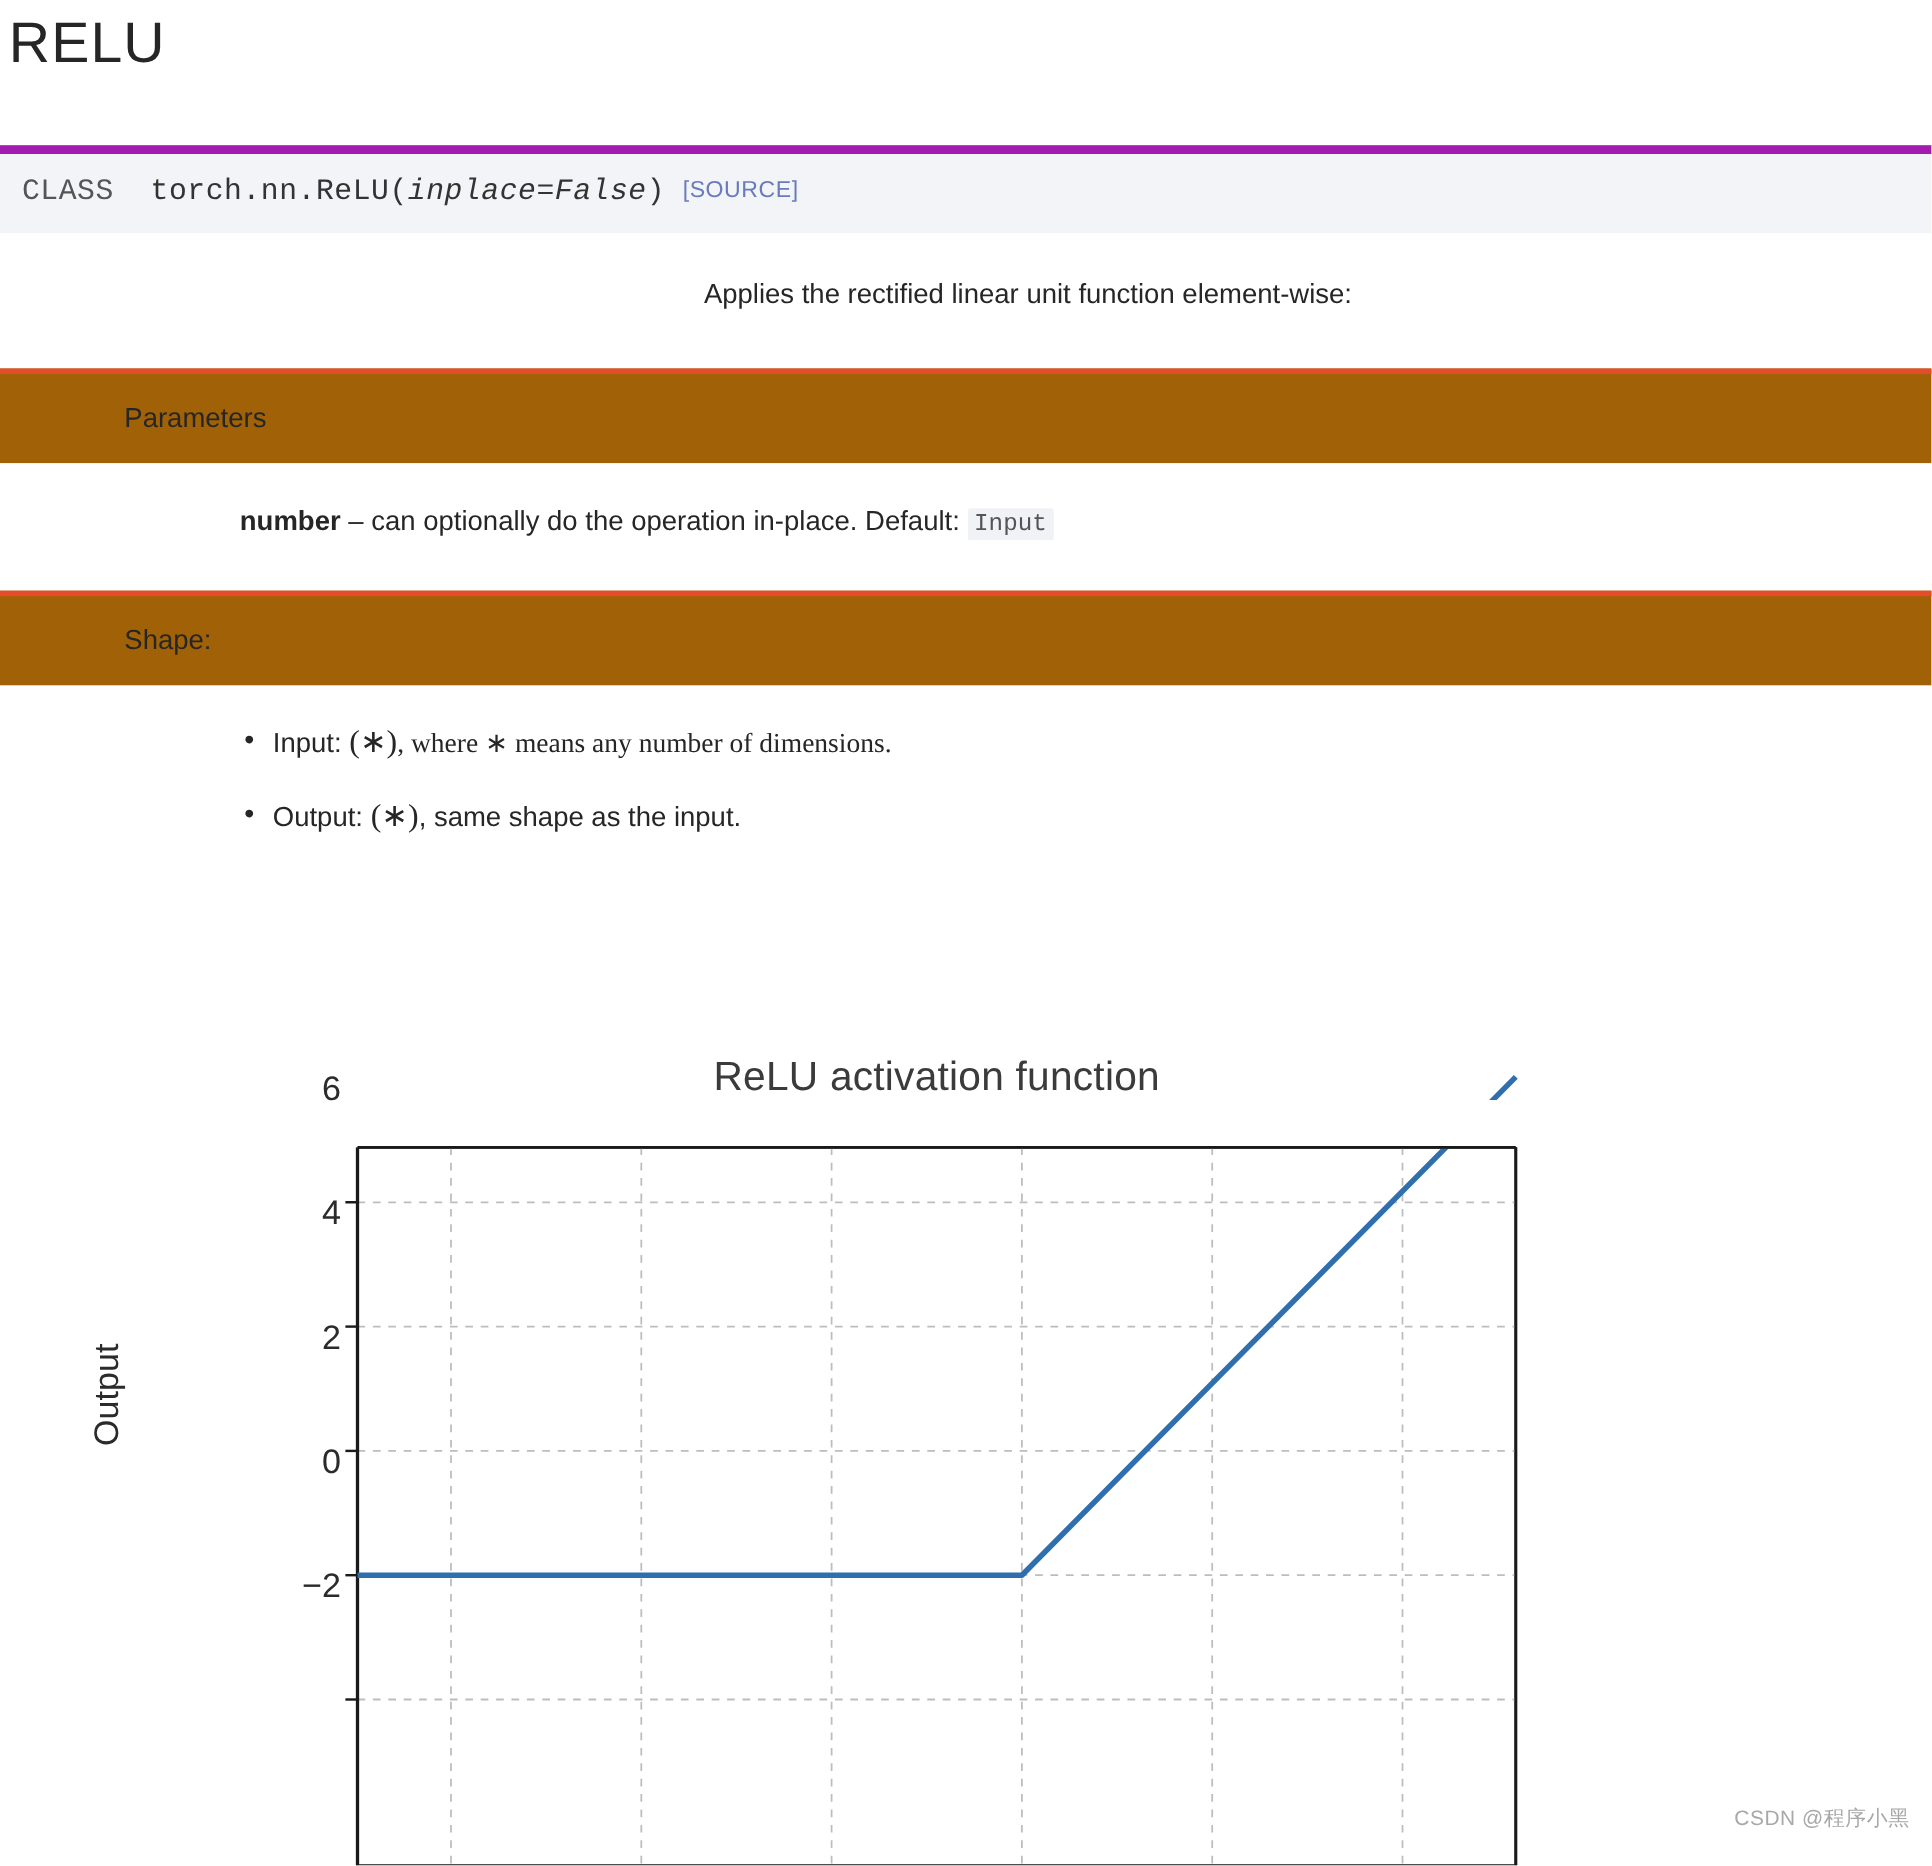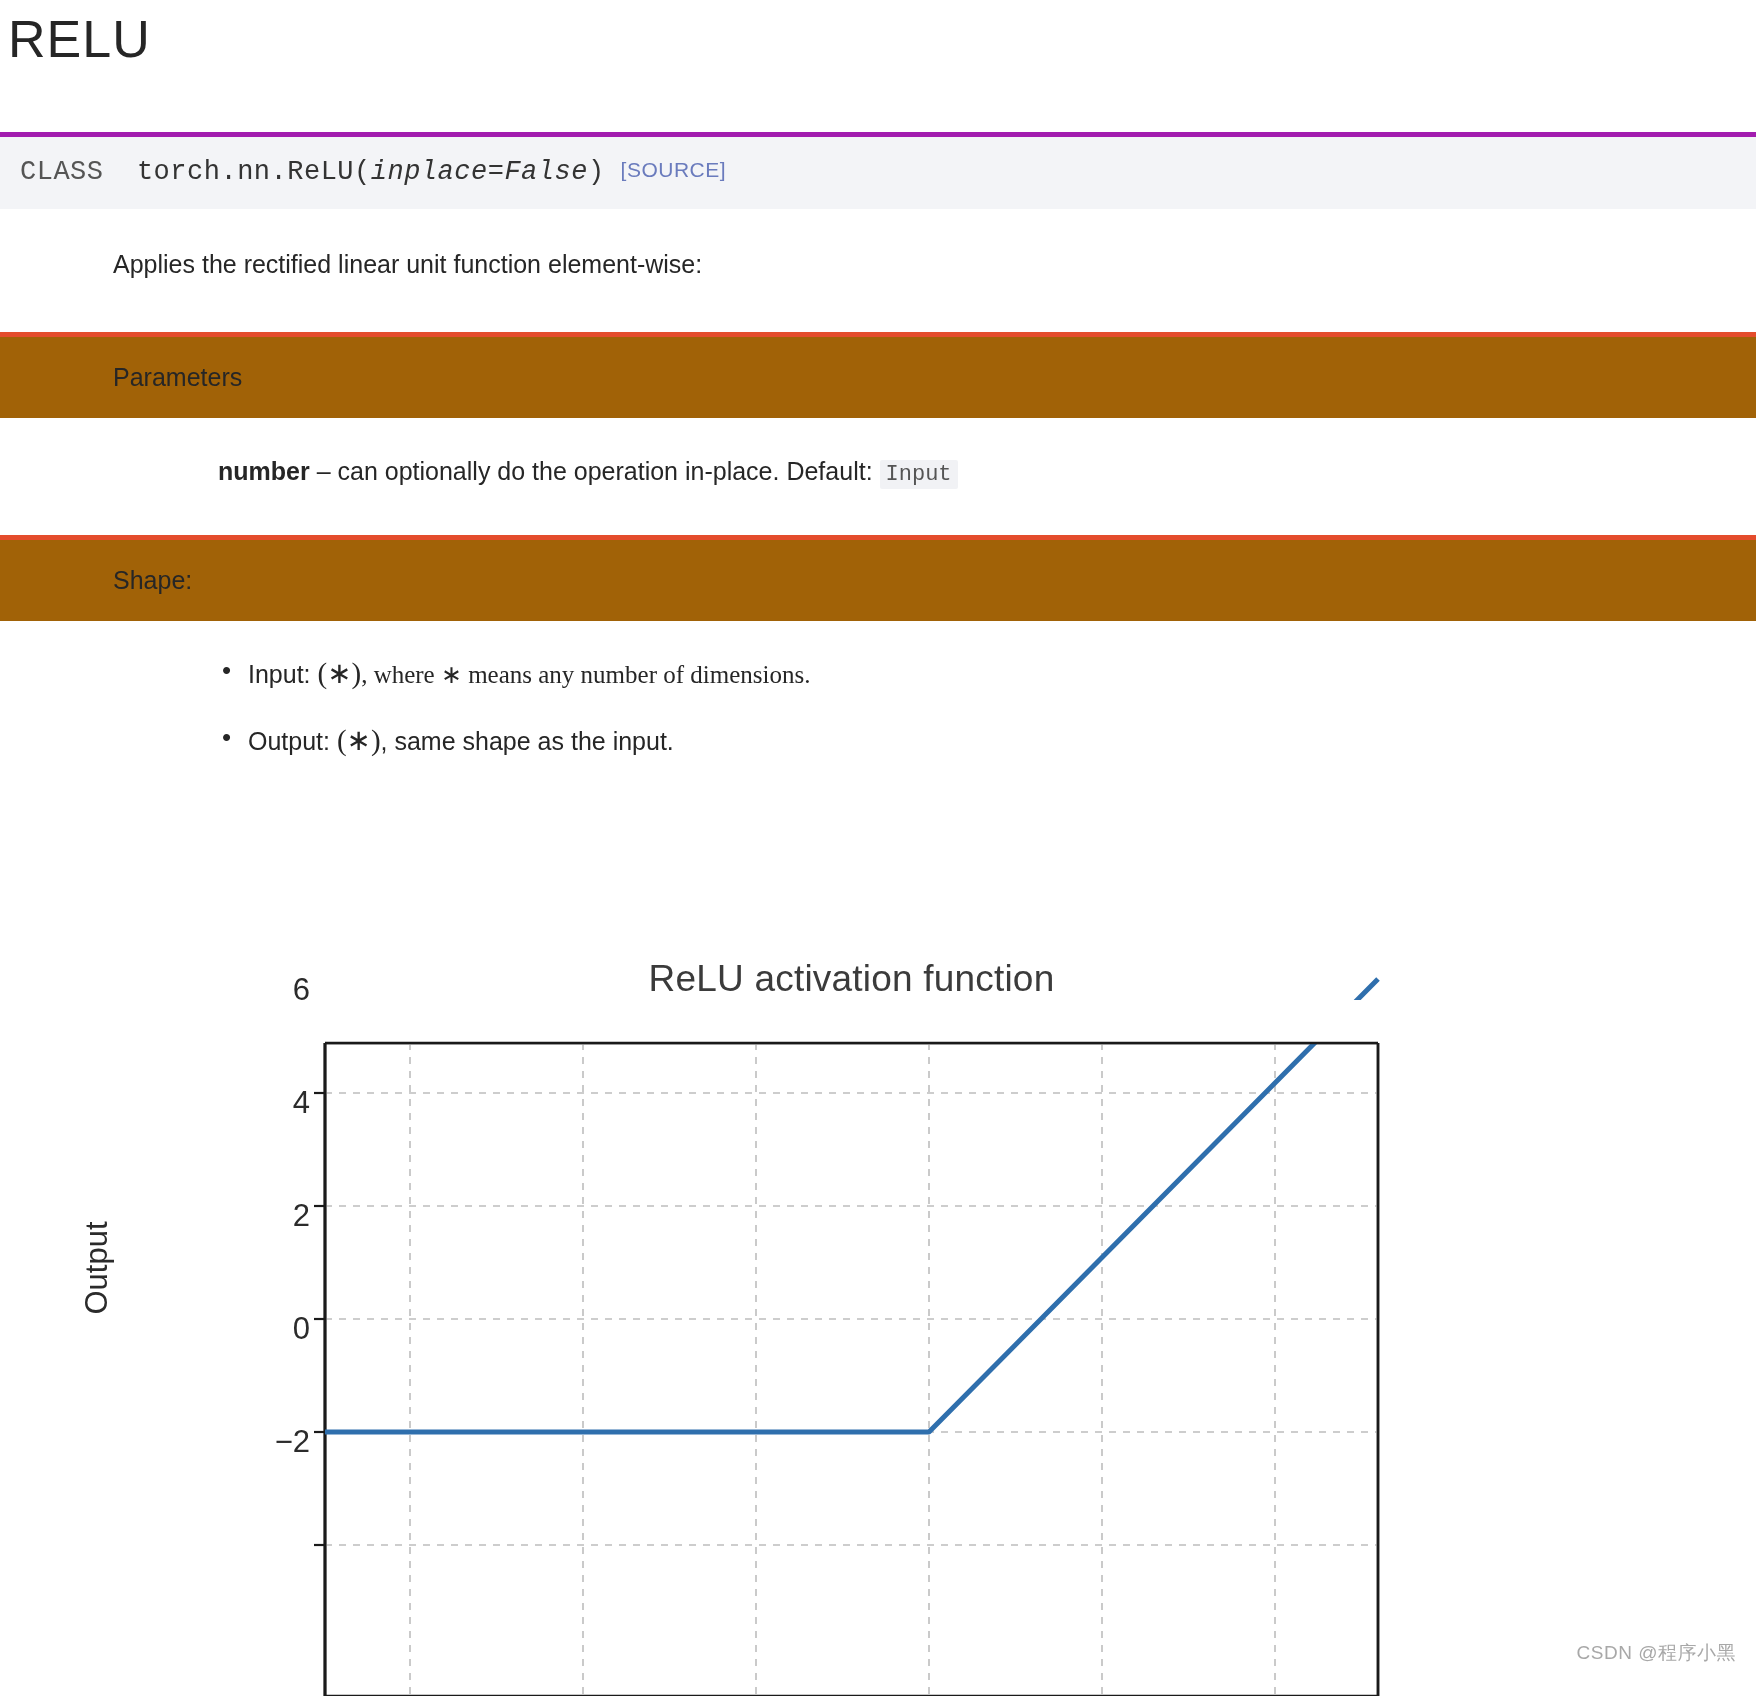--- a/index.html
+++ b/index.html
@@ -22,21 +22,21 @@
     font-weight: 400;
     letter-spacing: 1px;
     color: #262626;
     margin: 4px 0 0 8px;
     line-height: 1.35;
   }
 
   
   .sig-bar {
     margin-top: 58px;
-    border-top: 5px solid #a21caf;
+    border-top: 8px solid #a21caf;
     background: #f3f4f7;
     padding: 20px 0 22px 20px;
     box-sizing: border-box;
   }
   .sig-line {
     font-family: "Liberation Mono", monospace;
     font-size: 27px;
     color: #404040;
     white-space: nowrap;
     letter-spacing: 0.5px;
@@ -52,20 +52,21 @@
     font-size: 21px;
     color: #6a7bbd;
     margin-left: 16px;
     text-decoration: none;
     vertical-align: 2px;
   }
 
   
   .content {
     padding: 0 0 0 113px;
+    text-align: center;
   }
   .desc {
     font-size: 25px;
     color: #262626;
     margin: 38px 0 0 0;
     line-height: 1.4;
   }
   .formula {
     font-family: "Liberation Serif", serif;
     font-size: 40px;

